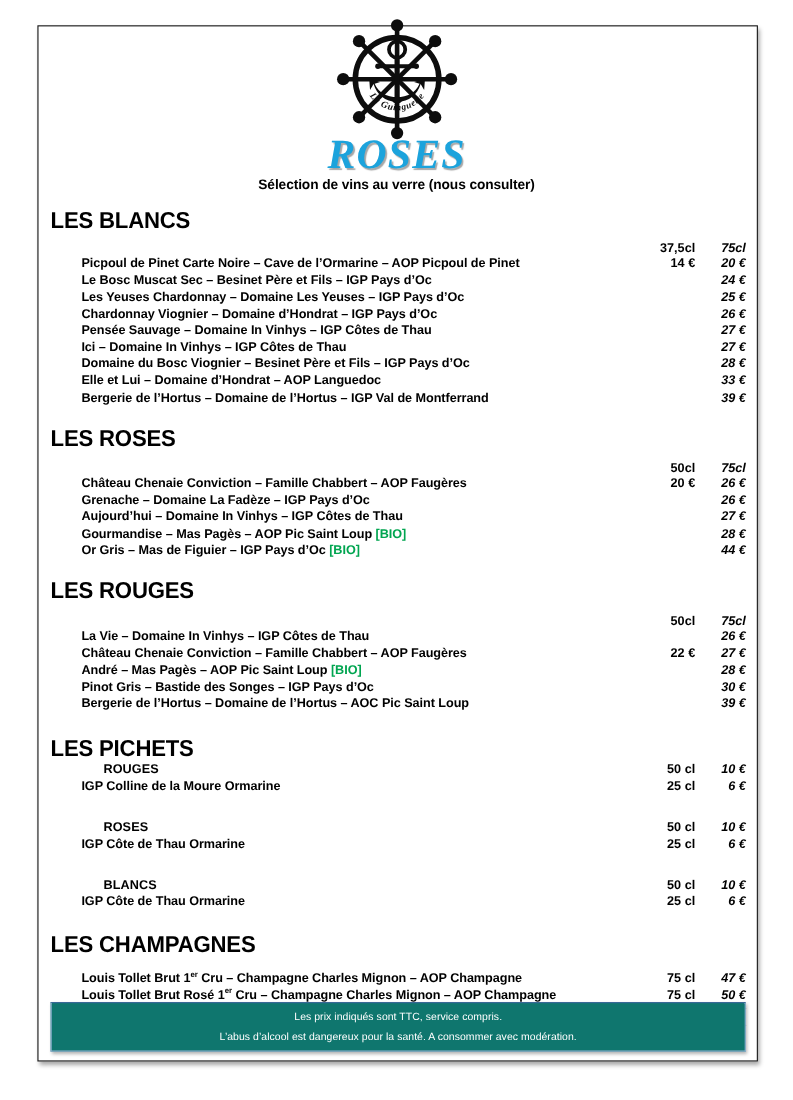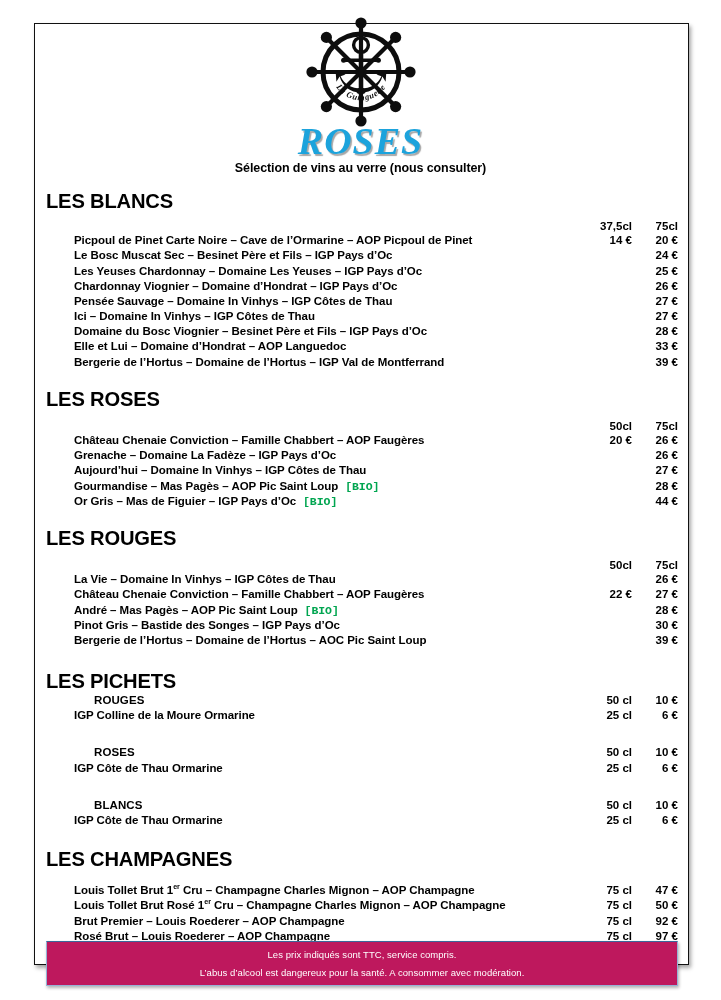--- a/index.html
+++ b/index.html
@@ -116,41 +116,40 @@
     line-height: 1.32;
     white-space: nowrap;
   }
   .row .name { flex: 1 1 auto; letter-spacing: -0.05px; margin-left: 28px; }
   .row .c1, .row .c2,
   .size-header .c1, .size-header .c2 {
     flex: 0 0 auto;
     text-align: right;
   }
   .row .c1, .size-header .c1 { width: 62px; }
-  .row .c2, .size-header .c2 { width: 46px; }
+  .row .c2, .size-header .c2 { width: 46px; font-style: italic; }
 
   .bio {
     color: #00A550;
     font-weight: bold;
-    font-family: Liberation Mono, monospace;
   }
 
   
   .pichet-block { margin-bottom: 0; }
   .pichet-block .row.heading .name { letter-spacing: 0.1px; padding-left: 20px; }
 
   
   .notice {
     position: absolute;
     left: 46px;
-    top: 941px;
+    top: 911px;
     width: 632px;
     height: 45px;
     box-sizing: border-box;
-    background: #be185d;
+    background: #0f766e;
     border: 1px solid #96B3D6;
     border-top: 1px solid #3B6699;
     display: flex;
     flex-direction: column;
     align-items: center;
     justify-content: center;
     gap: 7px;
     box-shadow: 1px 2px 3px rgba(0,0,0,0.3);
   }
   .notice div {

